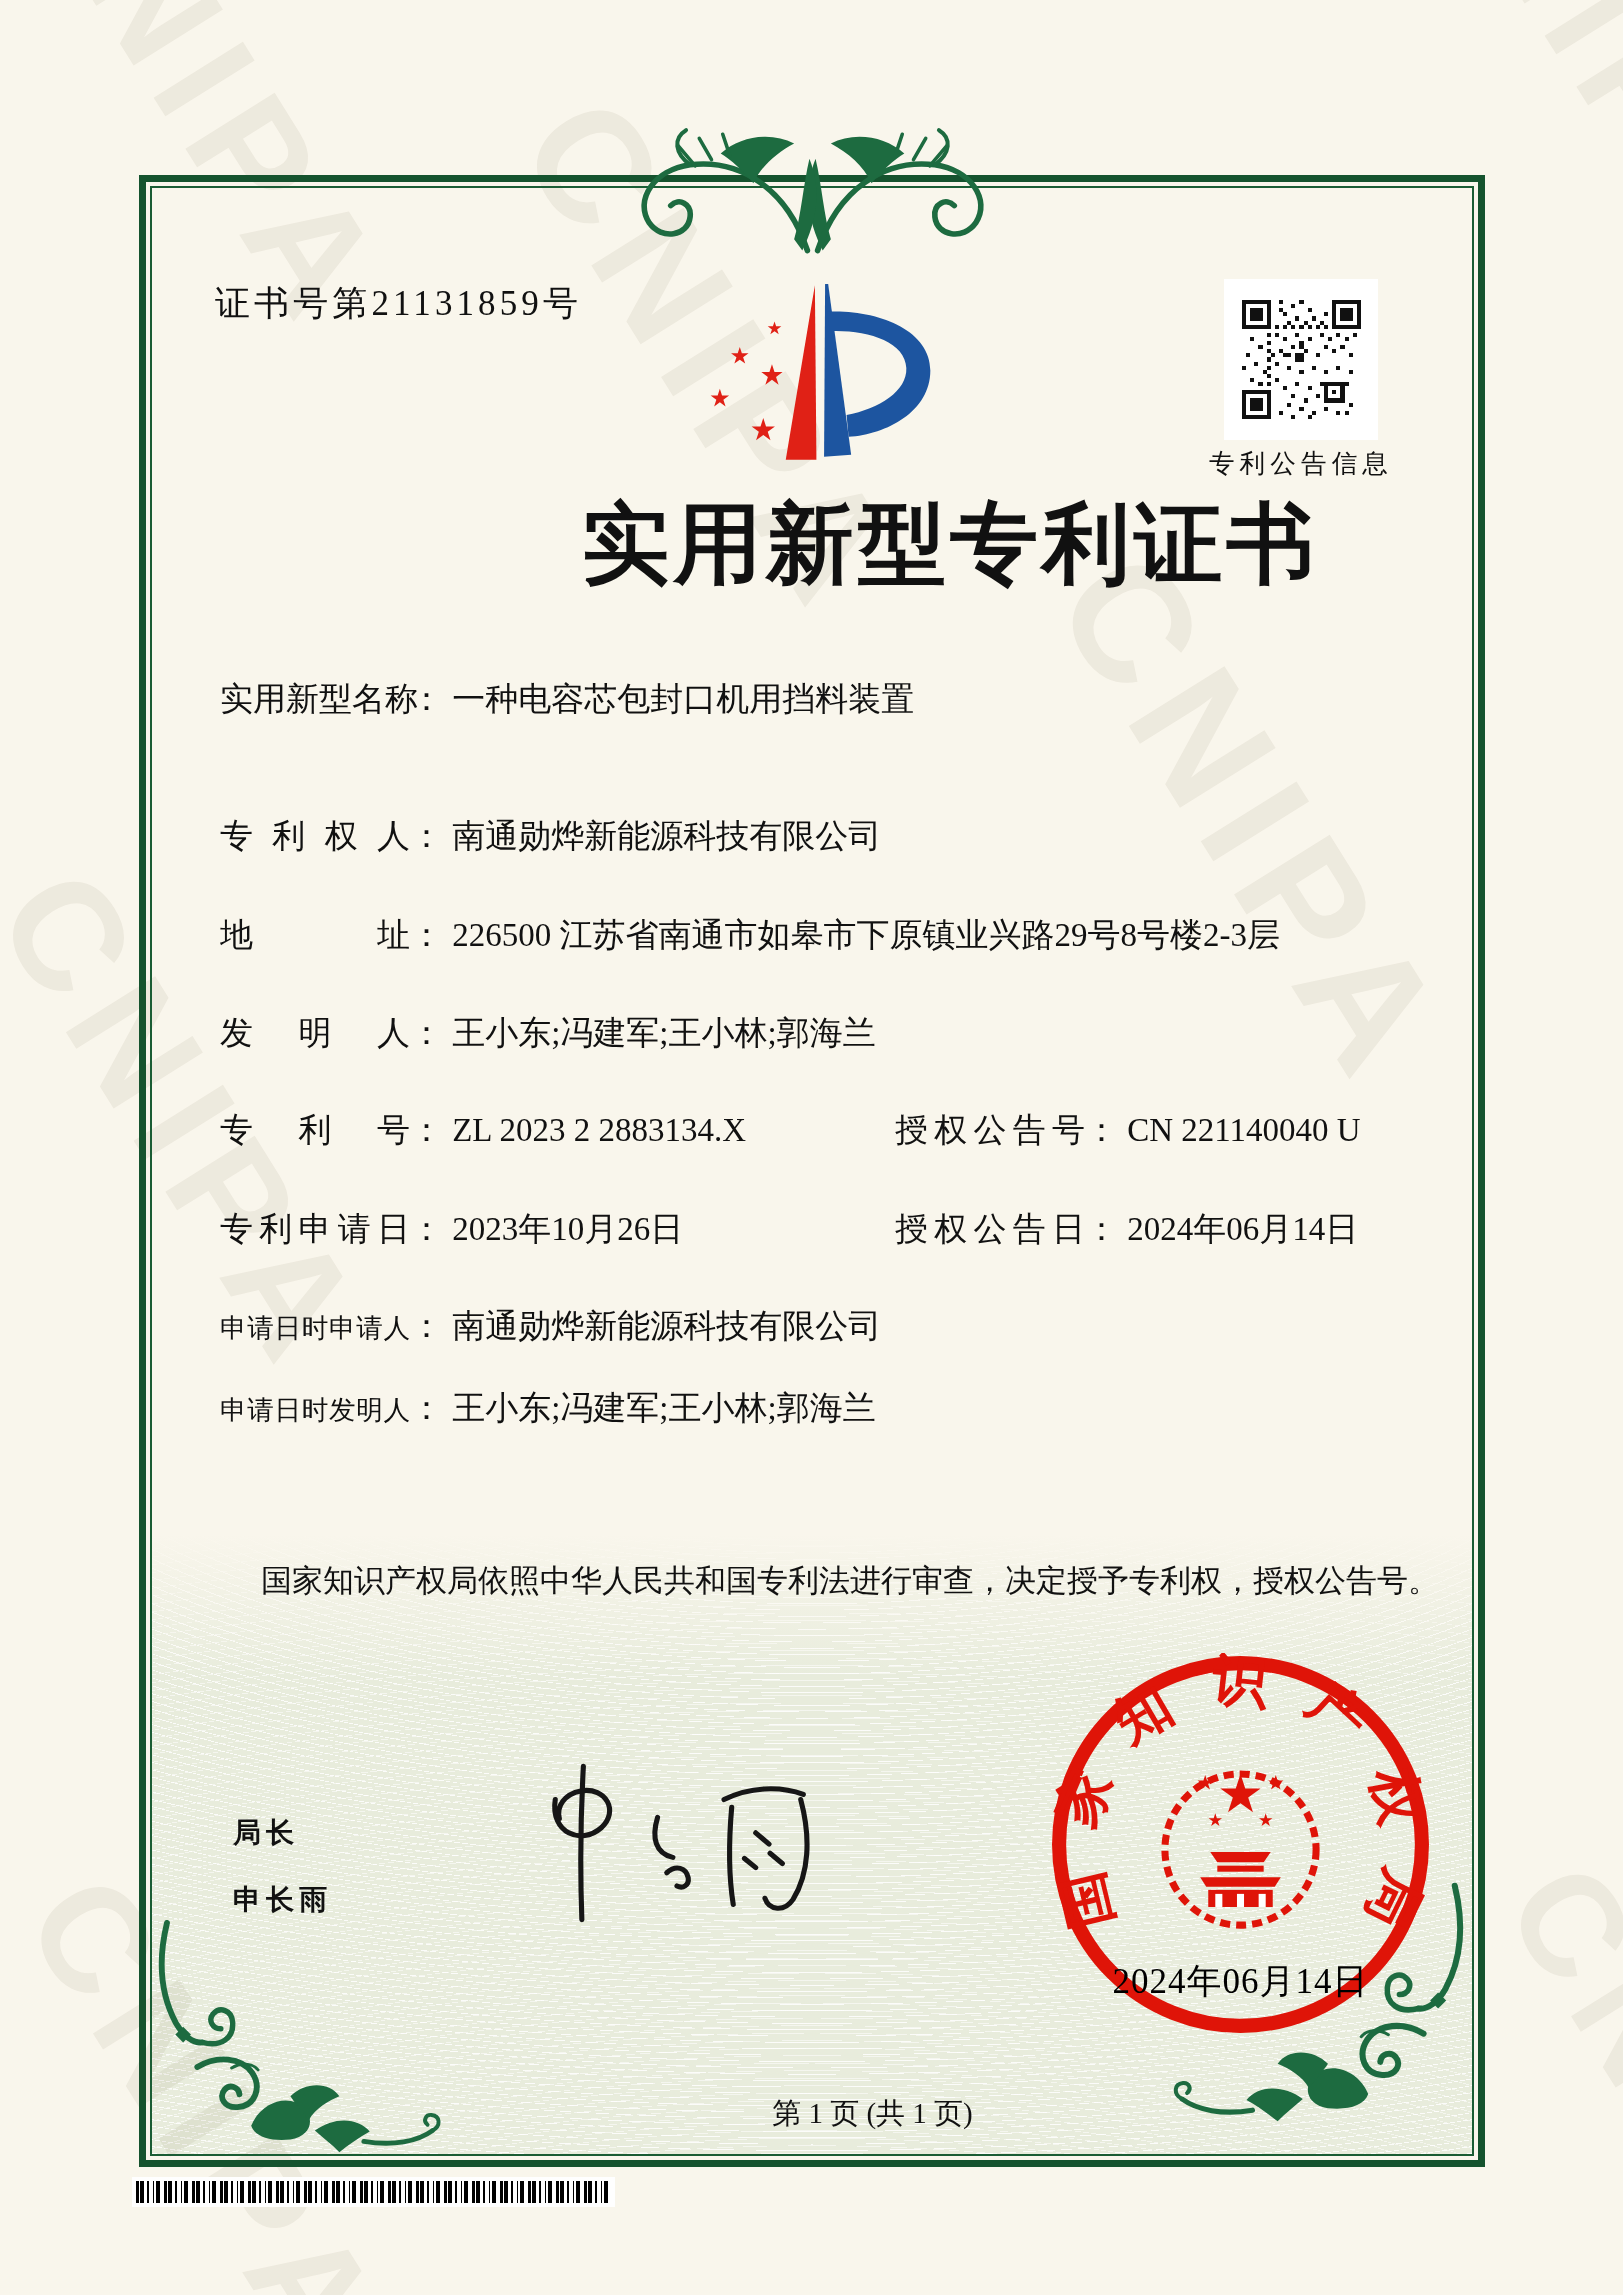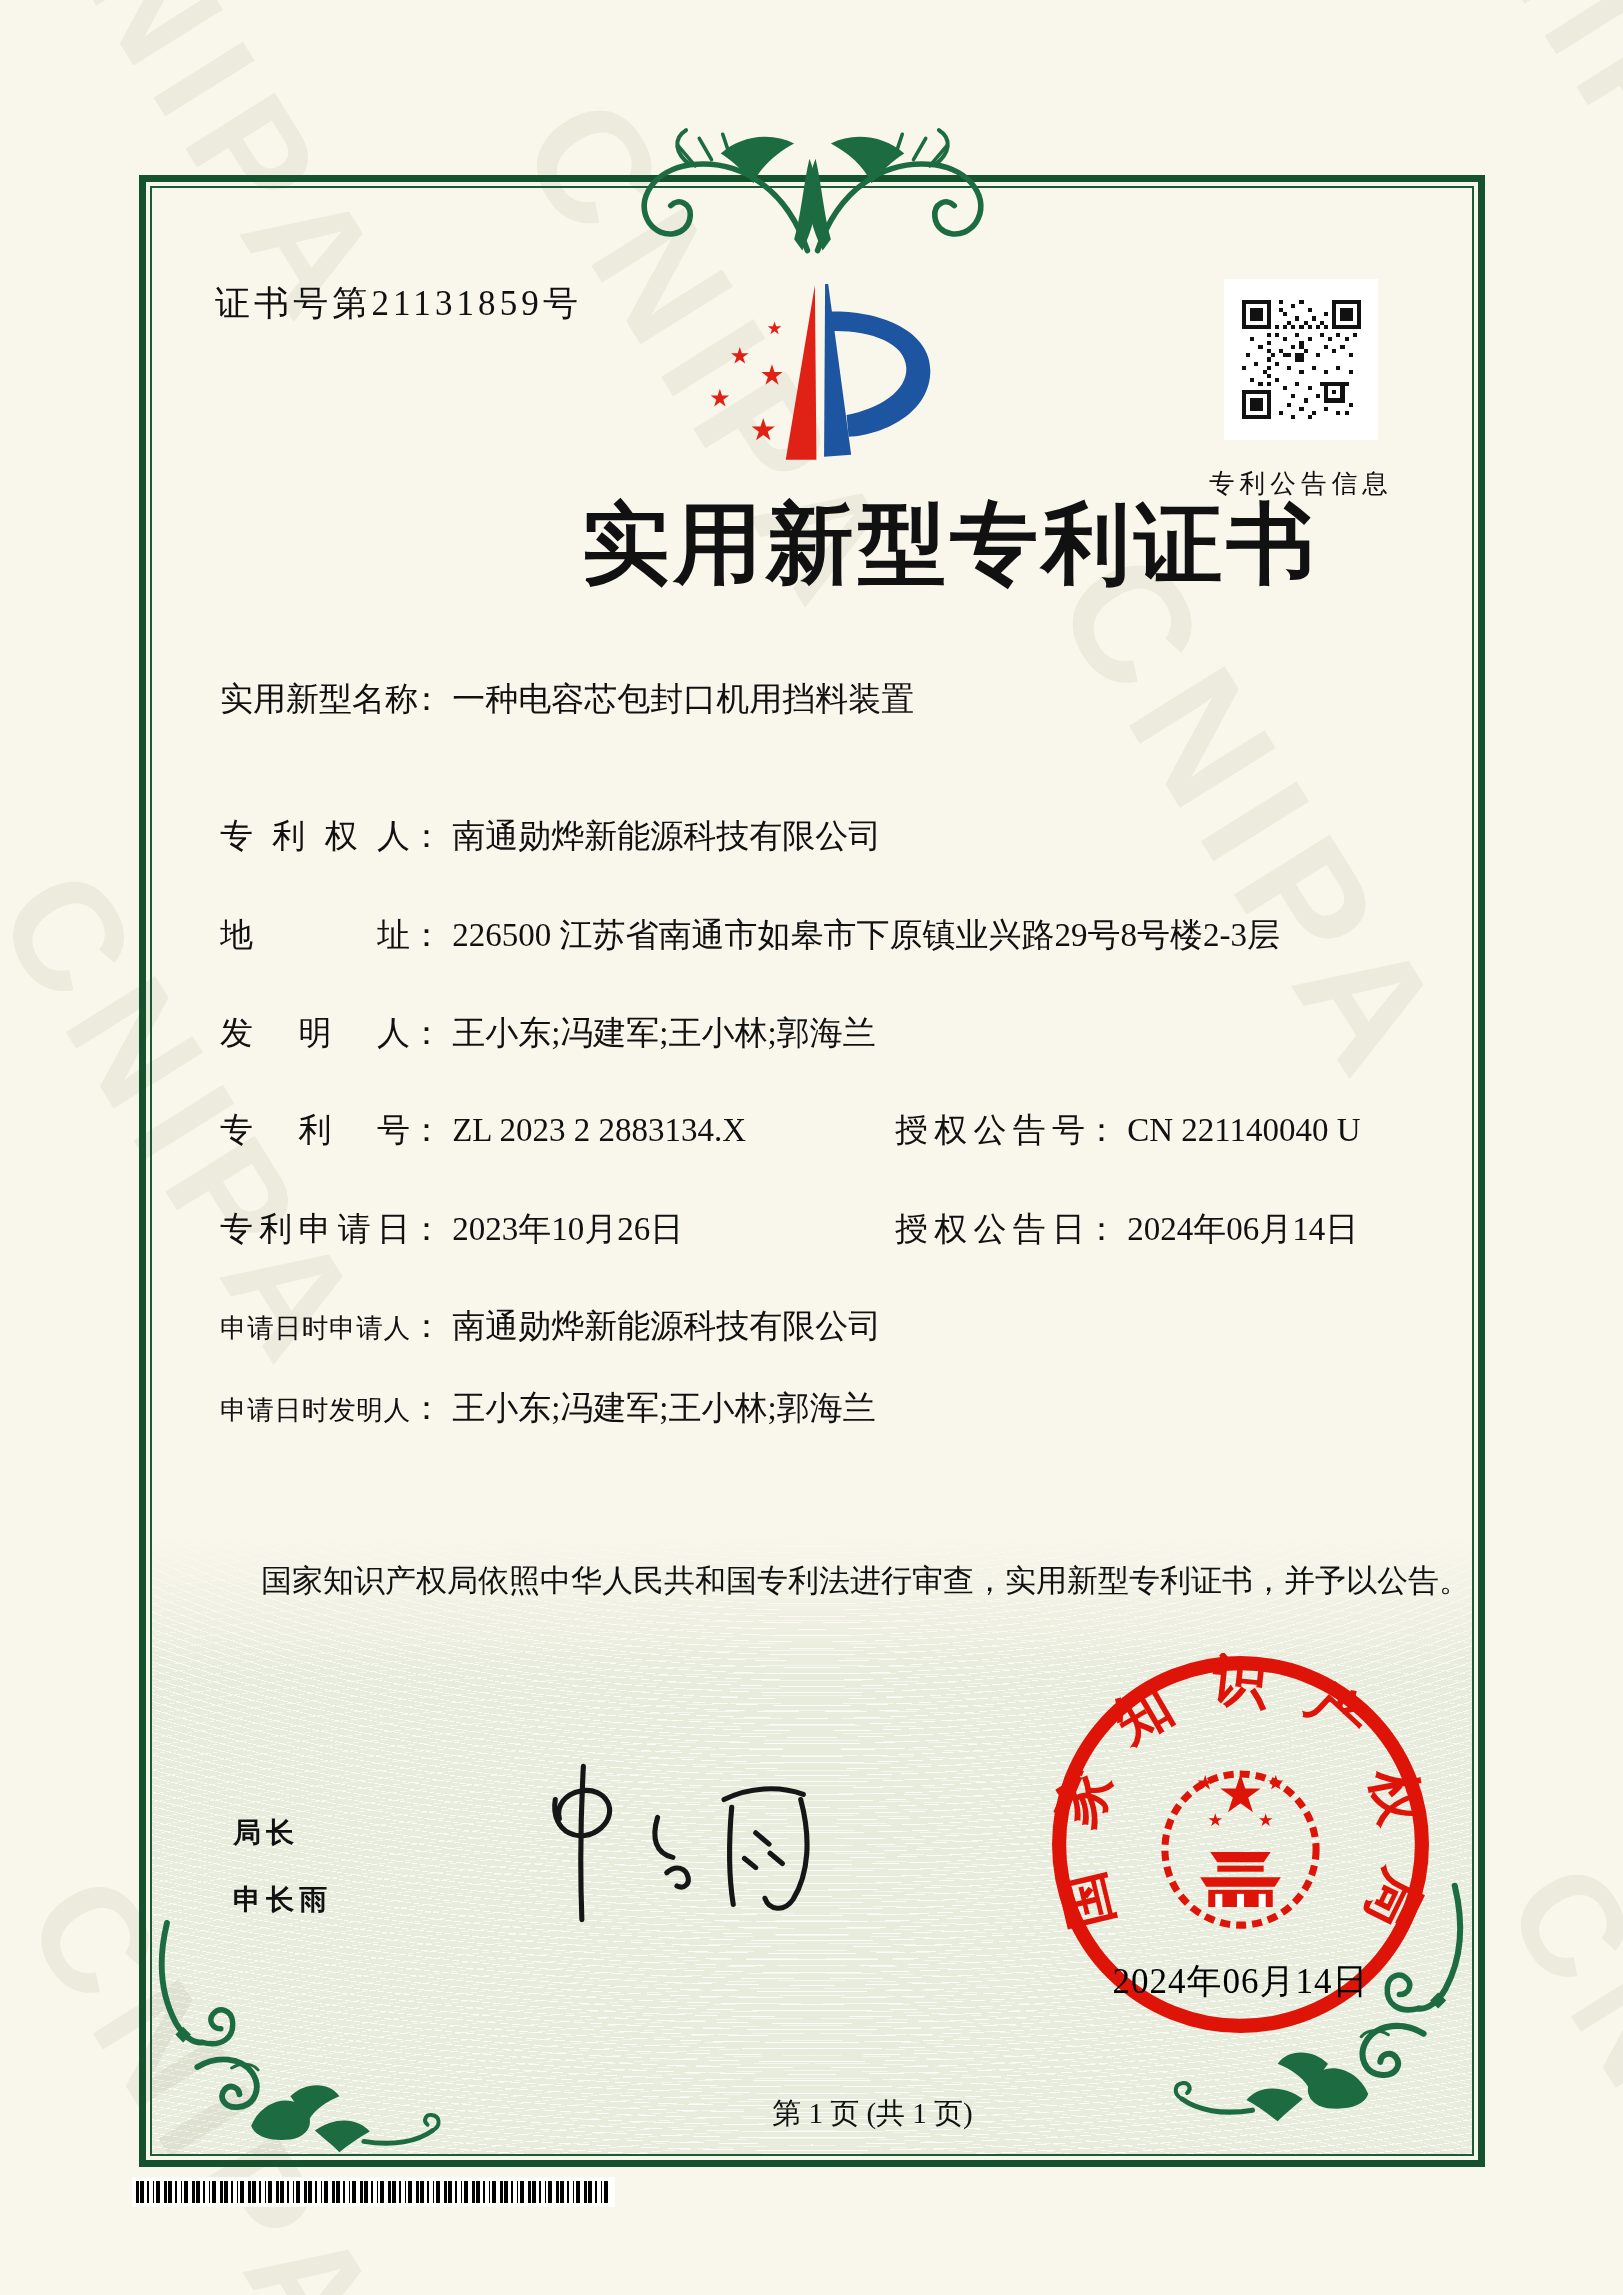--- a/index.html
+++ b/index.html
@@ -28,21 +28,21 @@
 
   .ornament{position:absolute;z-index:4;pointer-events:none;}
 
   
   .cert-no{position:absolute;left:215px;top:280px;font-size:35px;letter-spacing:4.1px;z-index:5;font-family:Liberation Serif, serif;}
   .logo{position:absolute;left:703px;top:281px;width:235px;height:184px;z-index:5;}
   .qr-card{position:absolute;left:1224px;top:279px;width:154px;height:161px;background:#fff;
       z-index:5;display:flex;align-items:center;justify-content:center;}
   .qr-card svg{width:119px;height:119px;}
   .qr-label{position:absolute;left:1191px;top:446px;width:220px;text-align:center;
-      font-size:25.6px;letter-spacing:5.1px;z-index:5;margin-top:20px;}
+      font-size:25.6px;letter-spacing:5.1px;z-index:5;}
   .title{position:absolute;left:139px;top:485px;width:1622px;text-align:center;
       font-size:88px;font-weight:700;letter-spacing:4.1px;z-index:5;}
 
   
   .row{position:absolute;left:220px;width:1176px;font-size:33px;z-index:5;white-space:nowrap;}
   .flabel{display:inline-block;width:190px;text-align:justify;text-align-last:justify;vertical-align:baseline;}
   .flabel.w7{font-size:26.6px;}
   .fcolon{display:inline-block;}
   .fvalue{margin-left:9.2px;}
   .rgroup{position:absolute;left:675px;top:0;white-space:nowrap;}
@@ -191,21 +191,21 @@
       <span class="flabel">授权公告日</span><span class="fcolon">：</span><span class="fvalue">2024年06月14日</span>
     </span>
   </div>
   <div class="row" style="top:1304px">
     <span class="flabel w7">申请日时申请人</span><span class="fcolon">：</span><span class="fvalue">南通勋烨新能源科技有限公司</span>
   </div>
   <div class="row" style="top:1386px">
     <span class="flabel w7">申请日时发明人</span><span class="fcolon">：</span><span class="fvalue">王小东;冯建军;王小林;郭海兰</span>
   </div>
 
-  <div class="stmt" style="left:261px;top:1560px;">国家知识产权局依照中华人民共和国专利法进行审查，实用新型专利证书，并予以公告。</div>
+  <div class="stmt" style="left:261px;top:1560px;">国家知识产权局依照中华人民共和国专利法进行审查，决定授予专利权，授权公告号。</div>
 
   <div class="signoff" style="top:1814px;">局长</div>
   <div class="signoff" style="top:1881px;">申长雨</div>
 
   <svg class="signature" viewBox="0 0 680 350">
     <g fill="none" stroke="#161616" stroke-width="10" stroke-linecap="round">
       <path d="M155,30 C150,120 148,220 152,330"></path>
       <path d="M100,95 C90,160 150,185 190,150 C225,118 200,70 150,78 C118,84 102,108 108,132"></path>
       <path d="M300,130 C288,170 296,200 330,208"></path>
       <path d="M318,238 C336,222 356,228 360,248 C362,262 350,270 338,264"></path>

